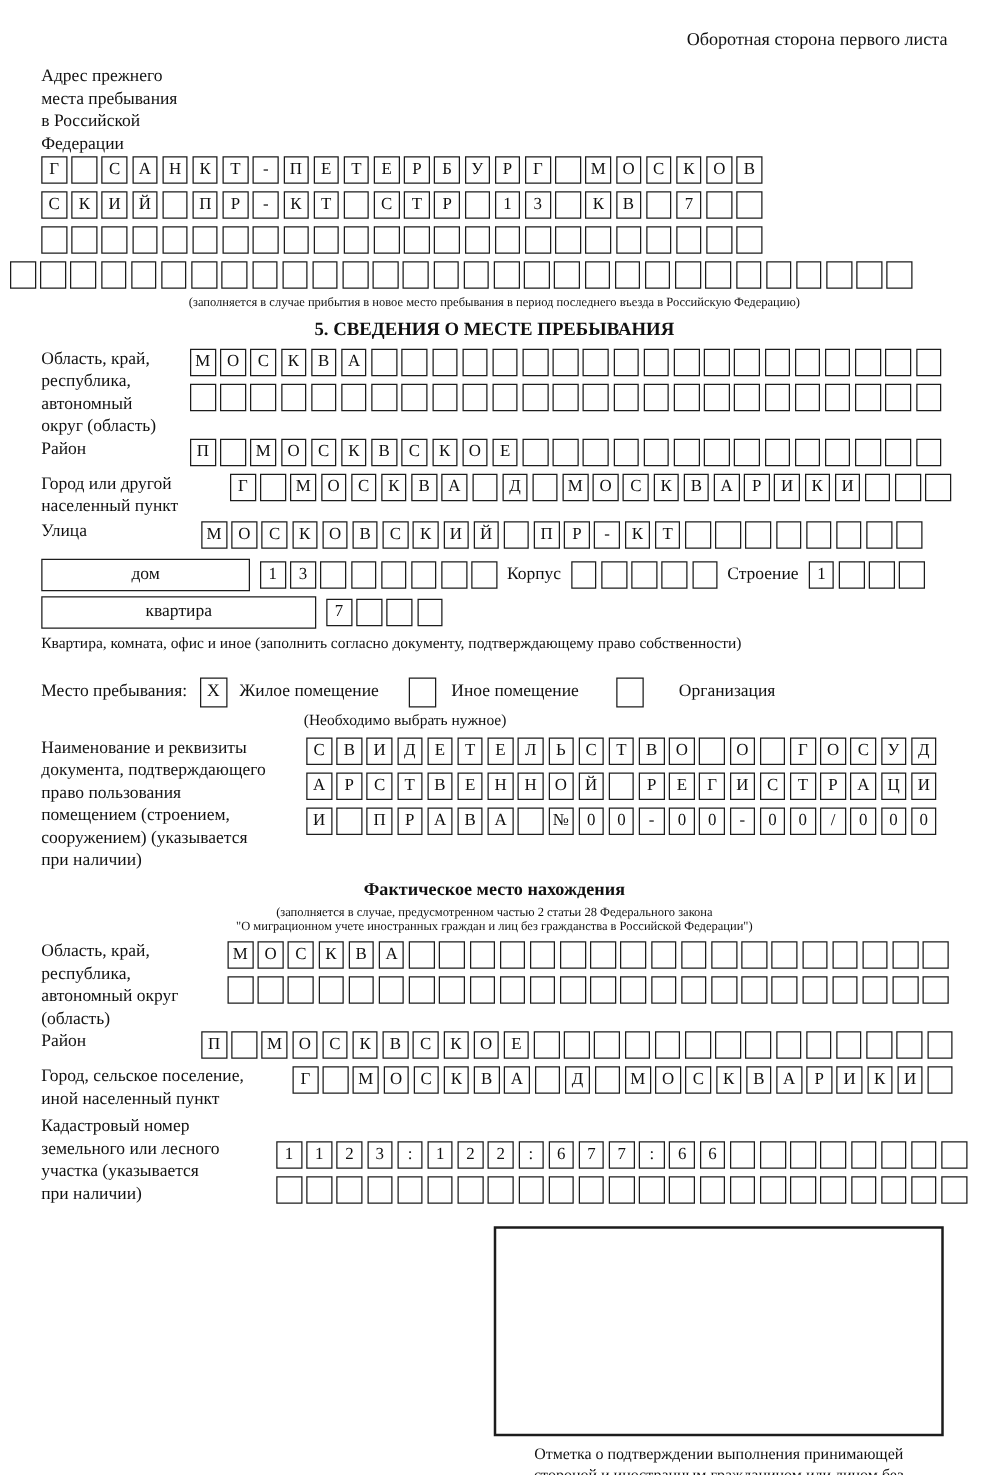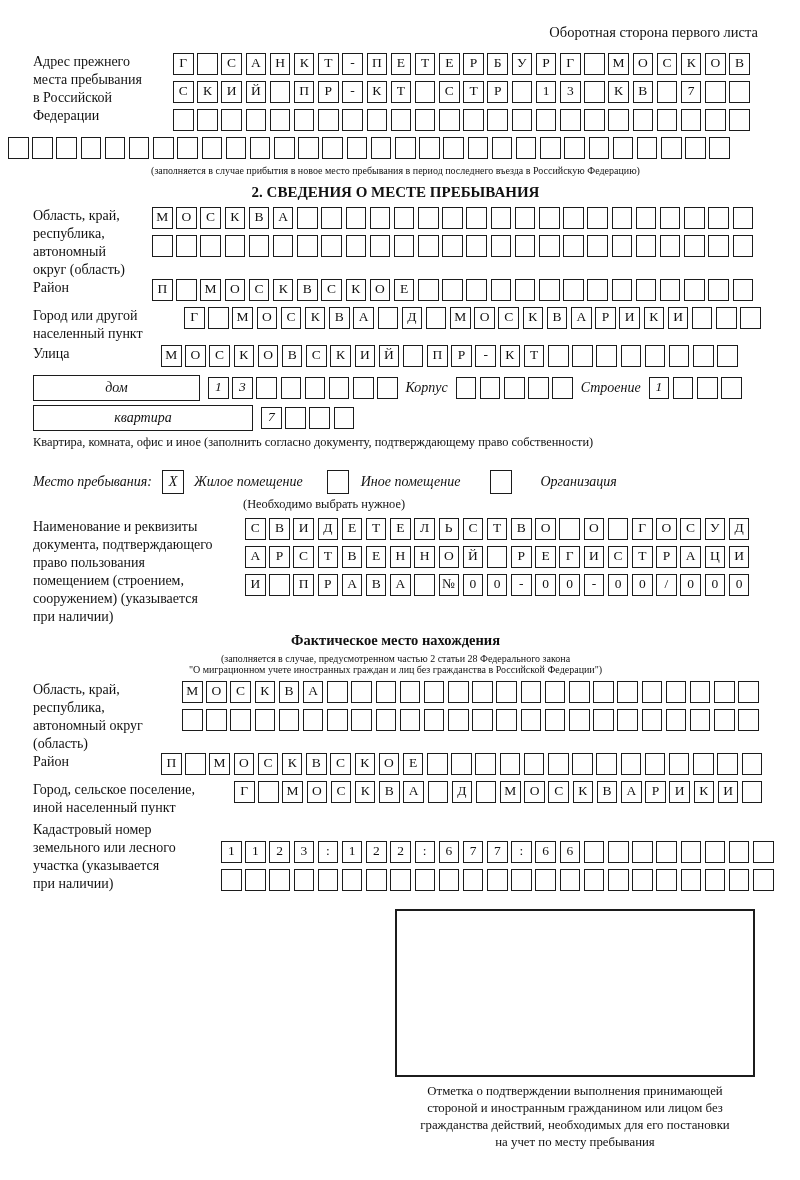--- a/index.html
+++ b/index.html
@@ -30,21 +30,21 @@
     width:20.5px; height:22px; box-sizing:border-box;
     border:1.8px solid #1c1c1c; margin-right:3.7px;
     text-align:center; font-size:13.5px; line-height:18px;
     background:#fff;
   }
   .widebox{
     box-sizing:border-box; height:26px; border:1.9px solid #1c1c1c;
     text-align:center; font-size:14px; line-height:23px; flex:0 0 auto;
     background:#fff;
   }
-  .inline-row{ display:flex; align-items:center; flex-wrap:nowrap;font-style:italic; }
+  .inline-row{ display:flex; align-items:center; flex-wrap:nowrap; }
   .inline-lbl{ font-size:14px; flex:0 0 auto; }
   .checkbox{
     flex:0 0 auto; width:22px; height:24px; box-sizing:border-box;
     border:1.8px solid #1c1c1c; text-align:center; font-size:14px; line-height:21px;
     background:#fff;
   }
   .bigbox{
     box-sizing:border-box; width:360px; height:168px;
     border:2px solid #1c1c1c; margin-left:362px; margin-top:12px;
     background:#fff;
@@ -54,21 +54,21 @@
     text-align:center; font-size:12.8px; line-height:17px;
   }
 </style>
 </head>
 <body>
 
 <div class="page">
 
   <div class="hdr">Оборотная сторона первого листа</div>
 
-  <div class="block" style="margin-top:12px;">
+  <div class="block" style="margin-top:12px;flex-direction:column;">
     <div class="lbl pre" style="width:140px;">Адрес прежнего
 места пребывания
 в Российской
 Федерации</div>
     <div class="rows">
       <div class="boxrow">
           <span class="cell">Г</span>
           <span class="cell"></span>
           <span class="cell">С</span>
           <span class="cell">А</span>
@@ -174,21 +174,21 @@
       <span class="cell"></span>
       <span class="cell"></span>
       <span class="cell"></span>
       <span class="cell"></span>
       <span class="cell"></span>
       <span class="cell"></span>
       <span class="cell"></span>
     </div>
   <div class="note-center">(заполняется в случае прибытия в новое место пребывания в период последнего въезда в Российскую Федерацию)</div>
 
-  <div class="sec-title">2. СВЕДЕНИЯ О МЕСТЕ ПРЕБЫВАНИЯ</div>
+  <div class="sec-title">5. СВЕДЕНИЯ О МЕСТЕ ПРЕБЫВАНИЯ</div>
 
   <div class="block">
     <div class="lbl pre" style="width:119px;">Область, край,
 республика,
 автономный
 округ (область)</div>
     <div class="rows">
       <div class="boxrow">
           <span class="cell">М</span>
           <span class="cell">О</span>

